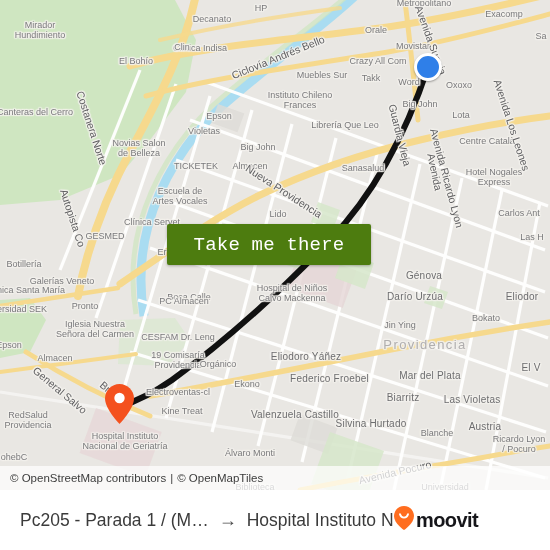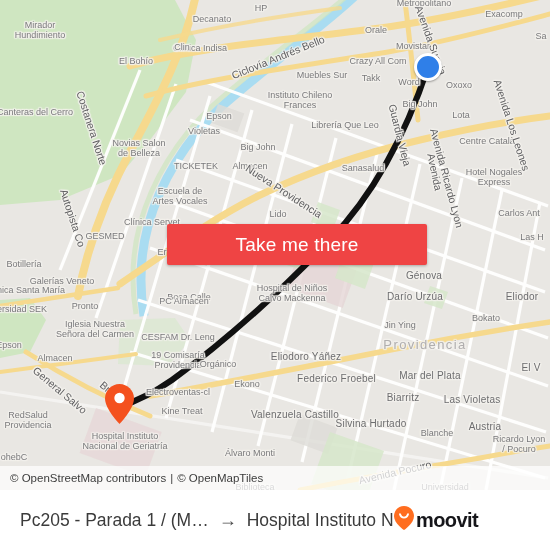--- a/index.html
+++ b/index.html
@@ -33,24 +33,24 @@
        1px -1px 1px #f2f0ec, -1px 1px 1px #f2f0ec;
     pointer-events:none;
   }
   .lbl.poi{color:#7a7a7c;}
   .lbl.street{color:#6d6d6f;font-size:10px;letter-spacing:.2px;}
   .lbl.big{font-size:13px;color:#b0aeae;letter-spacing:1.4px;}
   .lbl.hw{color:#5e5e60;font-size:10.5px;font-weight:normal;}
 
   
   #take-me-there{
-    position:absolute;left:167px;top:224px;width:260px;height:41px;
-    background:#ef4444;color:#ffffff;
+    position:absolute;left:167px;top:224px;width:204px;height:41px;
+    background:#4d7c0f;color:#ffffff;
     border:none;border-radius:2px;
-    font-family:Liberation Sans, sans-serif;
+    font-family:Liberation Mono, monospace;
     font-size:19px;
     letter-spacing:.2px;
     cursor:pointer;
     box-shadow:0 1px 3px rgba(0,0,0,.28);
     display:flex;align-items:center;justify-content:center;
     padding:0;
   }
 
   
   #origin-marker{
@@ -257,21 +257,21 @@
         <div class="lbl street" style="left: 424px; top: 276px;">Génova</div>
         <div class="lbl street" style="left: 415px; top: 297px;">Darío Urzúa</div>
         <div class="lbl poi" style="left: 400px; top: 325px;">Jin Ying</div>
         <div class="lbl poi" style="left: 486px; top: 318px;">Bokato</div>
         <div class="lbl big" style="left: 425px; top: 345px;">Providencia</div>
         <div class="lbl poi" style="left: 178px; top: 392px;">Electroventas-cl</div>
         <div class="lbl poi" style="left: 182px; top: 411px;">Kine Treat</div>
         <div class="lbl poi" style="left: 247px; top: 384px;">Ekono</div>
         <div class="lbl street" style="left: 306px; top: 357px;">Eliodoro Yáñez</div>
         <div class="lbl street" style="left: 522px; top: 297px;">Eliodor</div>
-        <div class="lbl street" style="left: 325px; top: 379px; padding-left: 23px;">Federico Froebel</div>
+        <div class="lbl street" style="left: 318px; top: 379px; padding-left: 23px;">Federico Froebel</div>
         <div class="lbl street" style="left: 295px; top: 415px;">Valenzuela Castillo</div>
         <div class="lbl street" style="left: 371px; top: 424px;">Silvina Hurtado</div>
         <div class="lbl poi" style="left: 250px; top: 453px;">Álvaro Monti</div>
         <div class="lbl street" style="left: 430px; top: 376px;">Mar del Plata</div>
         <div class="lbl street" style="left: 403px; top: 398px;">Biarritz</div>
         <div class="lbl street" style="left: 472px; top: 400px;">Las Violetas</div>
         <div class="lbl street" style="left: 485px; top: 427px;">Austria</div>
         <div class="lbl poi" style="left: 437px; top: 433px;">Blanche</div>
         <div class="lbl poi" style="left: 519px; top: 444px;">Ricardo Lyon<br>/ Pocuro</div>
         <div class="lbl street" style="left: 531px; top: 368px;">El V</div>

